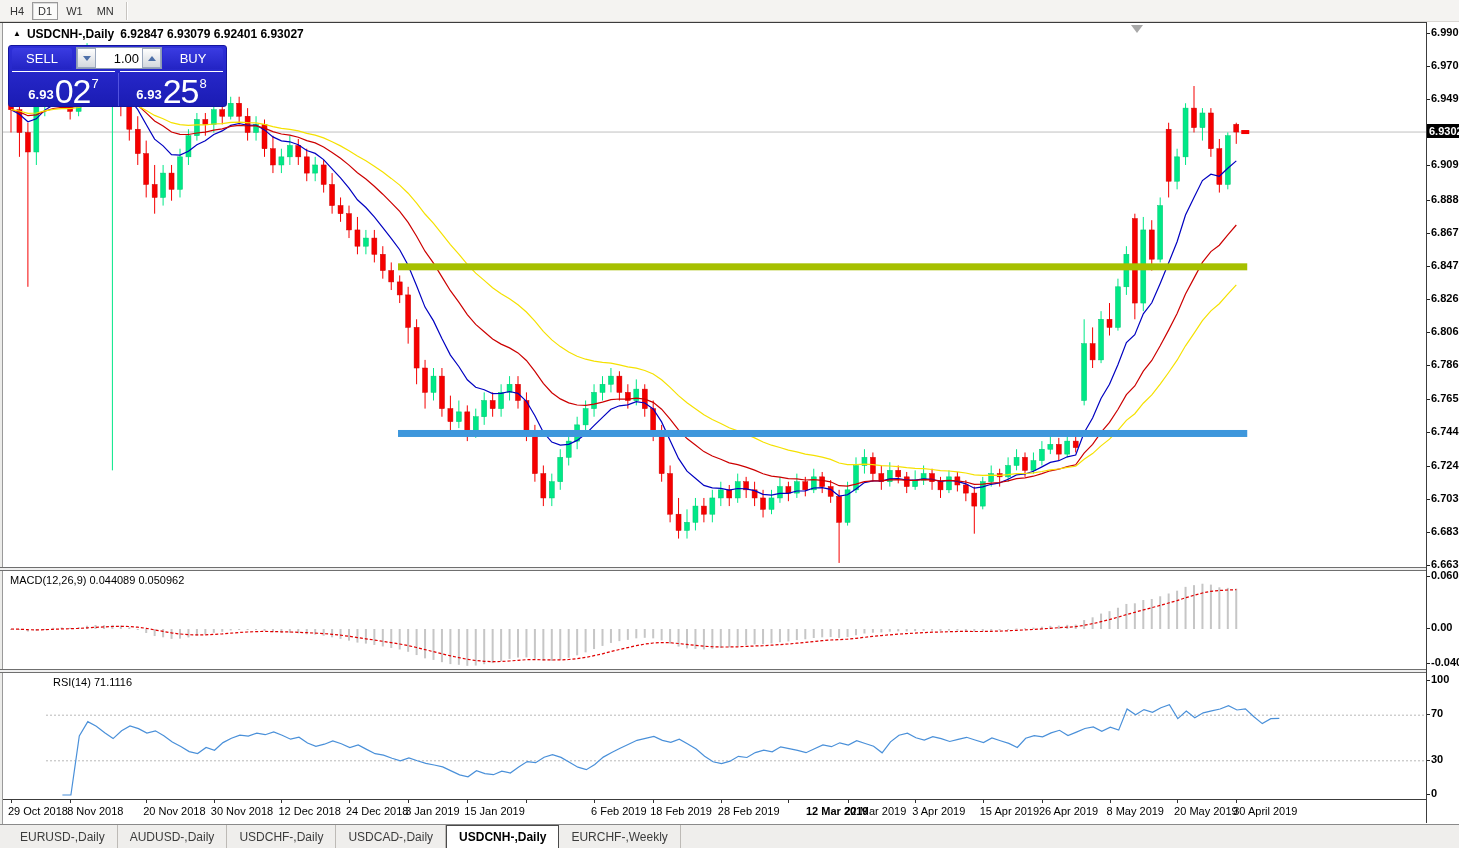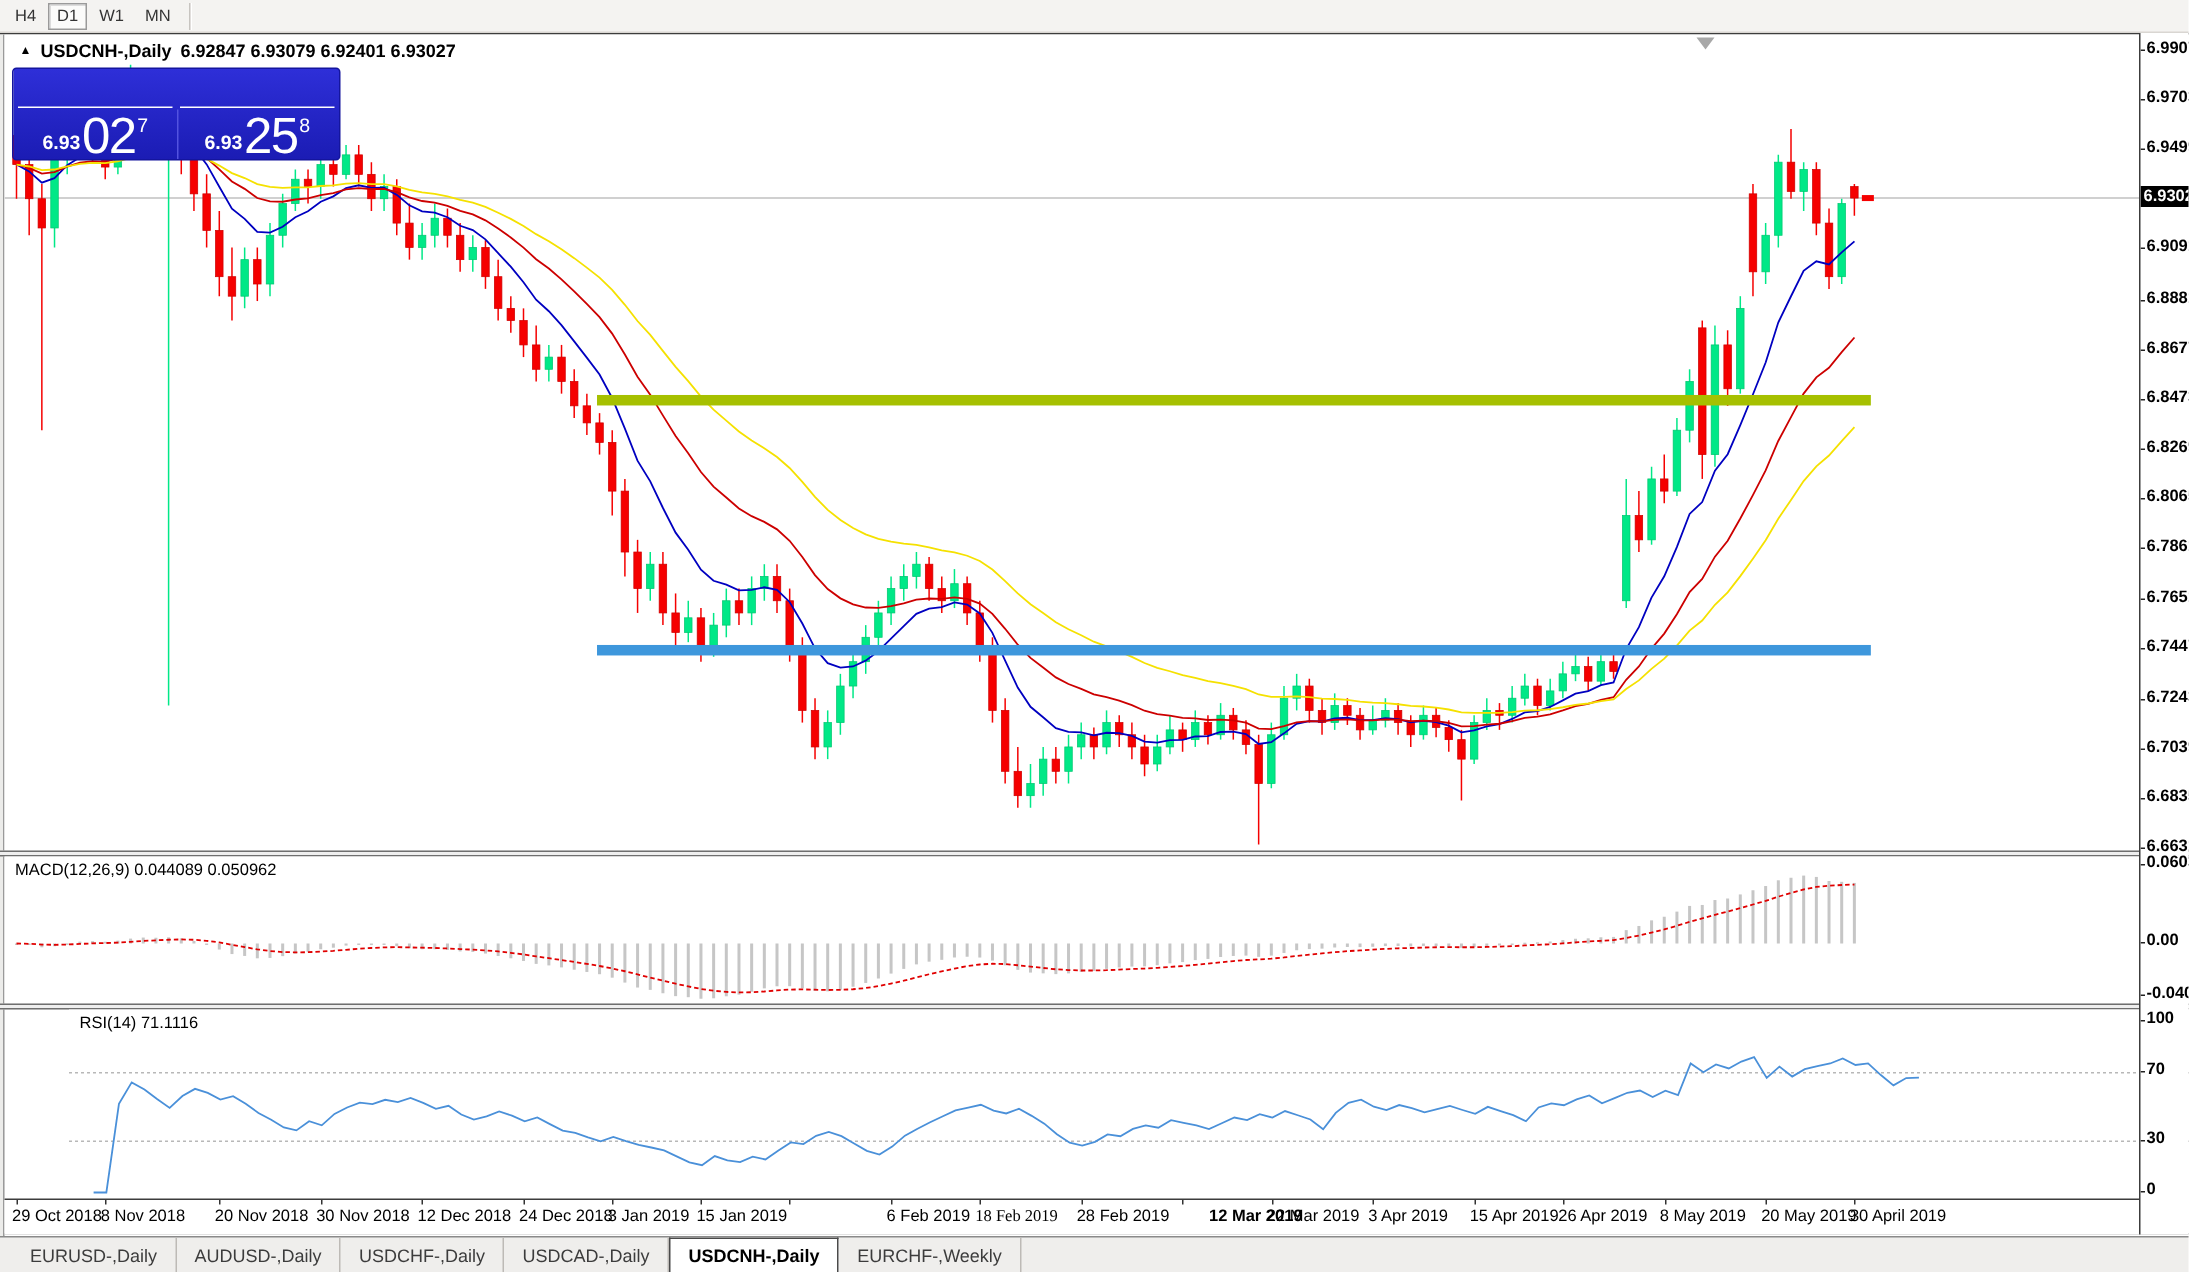--- a/index.html
+++ b/index.html
@@ -389,20 +389,33 @@
         <rect x="1238.25" y="107.04365482233446" width="8" height="4" fill="#F50000"></rect>
       </svg>
     <div id="chart-title">
       <span id="collapse-icon">▲</span>
       <span>USDCNH-,Daily</span>
       <span>6.92847 6.93079 6.92401 6.93027</span>
     </div>
     <div id="end-marker"></div>
 
     <div id="trade-panel">
+      <div class="tp-row">
+        <div class="tp-btn" id="sell-btn">SELL</div>
+        <div id="vol-box">
+          <div class="spin-btn">
+              <div class="tri-down"></div>
+            </div>
+          <input id="vol-input" value="1.00" style="">
+          <div class="spin-btn">
+              <div class="tri-up"></div>
+            </div>
+        </div>
+        <div class="tp-btn" id="buy-btn">BUY</div>
+      </div>
       <div class="tp-underline" id="sell-line"></div>
       <div class="tp-underline" id="buy-line"></div>
       <div class="tp-price" id="sell-price">
         <span class="tp-small">6.93</span>
         <span class="tp-big">02</span>
         <span class="tp-sup">7</span>
       </div>
       <div id="tp-mid-sep"></div>
       <div class="tp-price" id="buy-price">
         <span class="tp-small">6.93</span>
@@ -593,21 +606,21 @@
       <div class="date-label" style="left: 343px;">24 Dec 2018</div>
       <div class="date-tick" style="left: 405.15px;"></div>
       <div class="date-label" style="left: 402.15px;">3 Jan 2019</div>
       <div class="date-tick" style="left: 464.3px;"></div>
       <div class="date-label" style="left: 461.3px;">15 Jan 2019</div>
       <div class="date-tick" style="left: 523.45px;"></div>
       <div class="date-label" style="left: 550px; margin-top: 40px;">25 Jan 2019</div>
       <div class="date-tick" style="left: 591.05px;"></div>
       <div class="date-label" style="left: 588.05px;">6 Feb 2019</div>
       <div class="date-tick" style="left: 650.2px;"></div>
-      <div class="date-label" style="left: 647.2px; font-family: Liberation Serif, serif;">18 Feb 2019</div>
+      <div class="date-label" style="left: 647.2px;">18 Feb 2019</div>
       <div class="date-tick" style="left: 717.8px;"></div>
       <div class="date-label" style="left: 714.8px;">28 Feb 2019</div>
       <div class="date-tick" style="left: 785.4px;"></div>
       <div class="date-label" style="left: 803px; font-weight: bold;">12 Mar 2019</div>
       <div class="date-tick" style="left: 844.55px;"></div>
       <div class="date-label" style="left: 841.55px;">22 Mar 2019</div>
       <div class="date-tick" style="left: 912.15px;"></div>
       <div class="date-label" style="left: 909.15px;">3 Apr 2019</div>
       <div class="date-tick" style="left: 979.75px;"></div>
       <div class="date-label" style="left: 976.75px;">15 Apr 2019</div>

